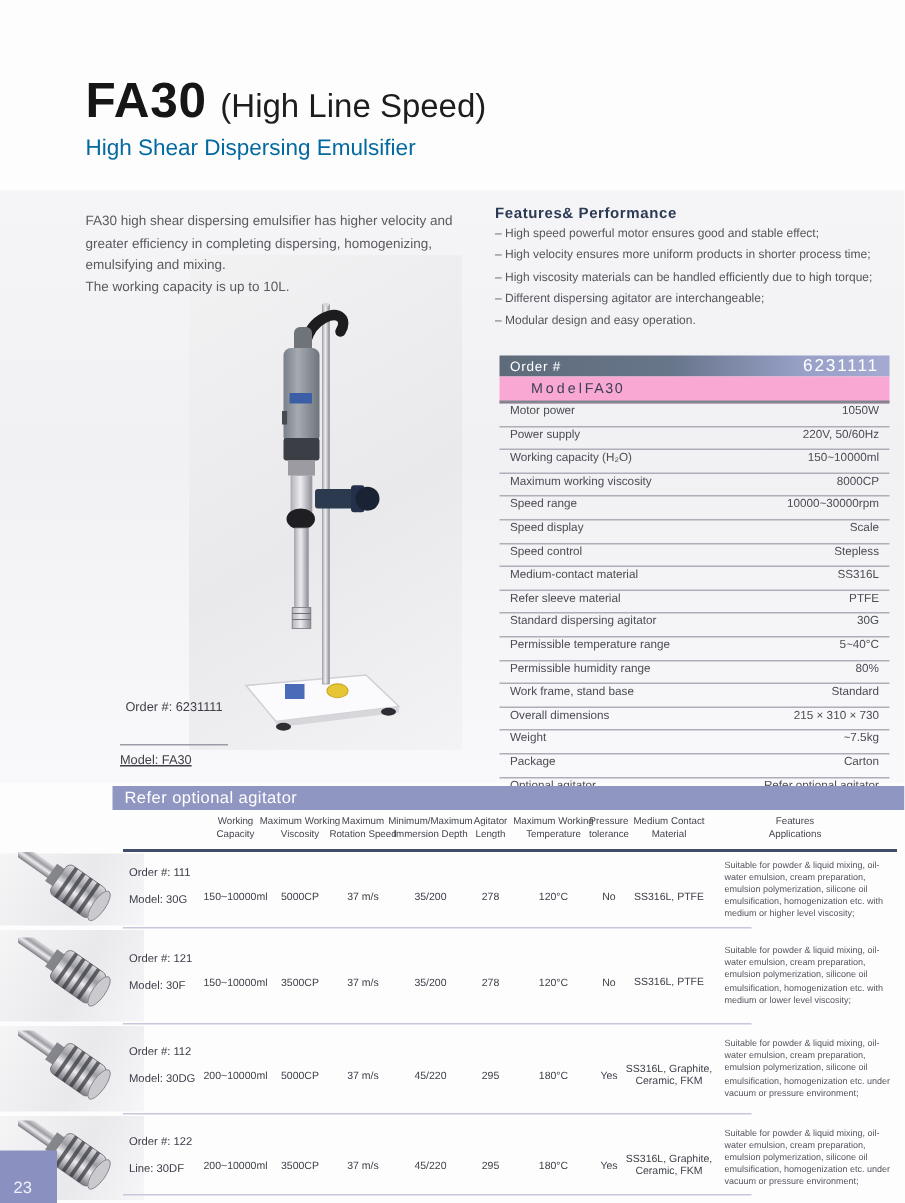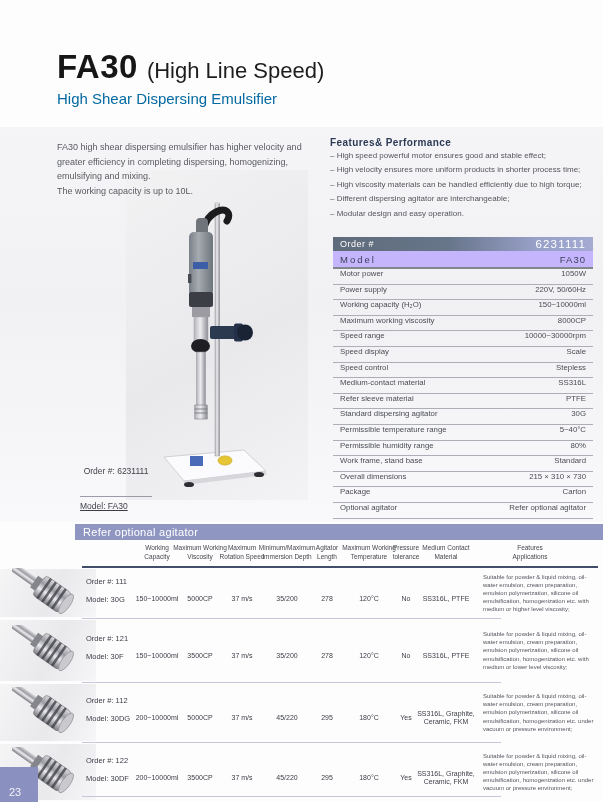--- a/index.html
+++ b/index.html
@@ -26,22 +26,22 @@
   #features .fh{font-size:10px;font-weight:bold;color:#2c3a55;letter-spacing:.4px;}
   #features .fi{font-size:8px;line-height:13.4px;color:#54565c;margin-top:1px;}
 
   
   #spec{left:333px;top:237px;width:260px;}
   .spec-head{height:14px;display:flex;justify-content:space-between;align-items:center;
     padding:0 7px;color:#fff;
     background:linear-gradient(90deg,#5e6b7a 0%,#68768b 45%,#98a0c8 78%,#a4aad1 100%);}
   .spec-head .ol{font-size:9px;letter-spacing:.5px;}
   .spec-head .ov{font-size:11.5px;letter-spacing:1.2px;}
-  .spec-model{height:16px;display:flex;justify-content:space-between;align-items:center;
-    padding:0 7px;background:#c4b5fd;color:#3a3f55;border-bottom:2px solid #83858f;}
+  .spec-model{height:16px;display:flex;justify-content:flex-start;align-items:center;
+    padding:0 21px;background:#f9a8d4;color:#3a3f55;border-bottom:2px solid #83858f;}
   .spec-model .ml{font-size:9.5px;letter-spacing:2px;}
   .spec-model .mv{font-size:9.5px;letter-spacing:1px;}
   .srow{height:14.6px;display:flex;justify-content:space-between;align-items:flex-start;
     padding:0 7px;border-bottom:1px solid #adaeb8;font-size:7.8px;color:#4b4d54;}
   .srow .sl{text-align:left;}
   .srow .sv{text-align:right;}
 
   
   #prod-caption{left:80px;top:466px;width:72px;color:#3e3f46;}
   #prod-caption .cap1{font-size:8.5px;padding-bottom:20px;border-bottom:1px solid #9b9ca6;text-align:center;}
@@ -235,20 +235,24 @@
     </div>
   <div class="srow">
       <span class="sl">Work frame, stand base</span>
       <span class="sv">Standard</span>
     </div>
   <div class="srow">
       <span class="sl">Overall dimensions</span>
       <span class="sv">215 × 310 × 730</span>
     </div>
   <div class="srow">
+      <span class="sl">Weight</span>
+      <span class="sv">~7.5kg</span>
+    </div>
+  <div class="srow">
       <span class="sl">Package</span>
       <span class="sv">Carton</span>
     </div>
   <div class="srow">
       <span class="sl">Optional agitator</span>
       <span class="sv">Refer optional agitator</span>
     </div>
 </div>
 
 <div id="agi-bar" class="abs">Refer optional agitator</div>
@@ -349,21 +353,21 @@
   <div class="feat">Suitable for powder &amp; liquid mixing, oil-water emulsion, cream preparation, emulsion polymerization, silicone oil emulsification, homogenization etc. under vacuum or pressure environment;</div>
   <div class="sep"></div>
 </div>
 
 <div id="row4" class="agrow">
   <div class="img-bg"></div>
   <svg class="agimg" width="78" height="52" viewBox="0 0 78 52">
       <use href="#agi"></use>
     </svg>
   <div class="order">Order #: 122</div>
-  <div class="model">Model: 30DF</div>
+  <div class="model">Line: 30DF</div>
   <div class="cell c-cap">200~10000ml</div>
   <div class="cell c-visc">3500CP</div>
   <div class="cell c-rot">37 m/s</div>
   <div class="cell c-imm">45/220</div>
   <div class="cell c-len">295</div>
   <div class="cell c-temp">180°C</div>
   <div class="cell c-pres">Yes</div>
   <div class="cell c-mat">SS316L, Graphite, Ceramic, FKM</div>
   <div class="feat">Suitable for powder &amp; liquid mixing, oil-water emulsion, cream preparation, emulsion polymerization, silicone oil emulsification, homogenization etc. under vacuum or pressure environment;</div>
   <div class="sep sep4"></div>

